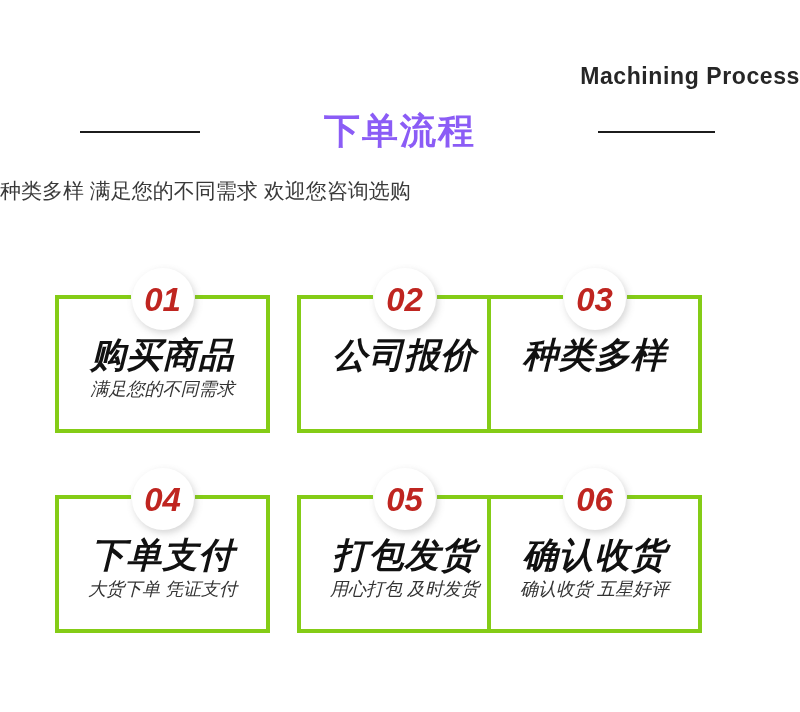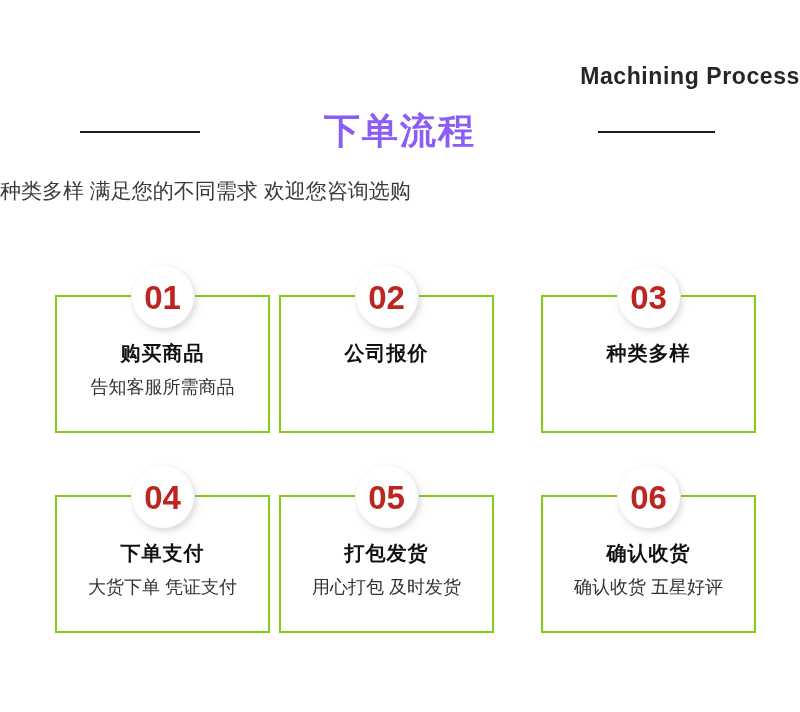--- a/index.html
+++ b/index.html
@@ -89,26 +89,27 @@
     margin-bottom: 62px;
   }
   .row:last-child { margin-bottom: 0; }
 
   .card {
     position: absolute;
     top: 0;
     width: 215px;
     height: 138px;
     box-sizing: border-box;
-    border: 2px solid #84cc16;
-    background: #ffffff;
+    border: 4px solid #84cc16;
+    background: #ffffff;
+    font-style: italic;
   }
   .card-c0 { left: 0px; }
-  .card-c1 { left: 224px; padding-left: 41px; }
-  .card-c2 { left: 486px; padding-left: 48px; }
+  .card-c1 { left: 242px; padding-left: 41px; }
+  .card-c2 { left: 432px; padding-left: 48px; }
 
   
   .badge-notch {
     position: absolute;
     left: 50%;
     top: -4px;
     transform: translateX(-50%);
     width: 64px;
     height: 8px;
     background: #ffffff;
@@ -143,21 +144,21 @@
     width: 100%;
     height: 100%;
     display: flex;
     flex-direction: column;
     align-items: center;
     justify-content: flex-start;
     padding-top: 38px;
     box-sizing: border-box;
   }
   .card-title {
-    font-size: 20px;
+    font-size: 35px;
     font-weight: bold;
     color: #111111;
     letter-spacing: 1px;
     line-height: 36px;
     white-space: nowrap;
   }
   .card-sub {
     margin-top: 3px;
     font-size: 18px;
     color: #333333;
@@ -186,21 +187,21 @@
 
   <div class="row">
 
     <div class="card card-c0">
       <div class="badge-notch"></div>
       <div class="badge">
         <span class="badge-num">01</span>
       </div>
       <div class="card-body">
         <div class="card-title">购买商品</div>
-        <div class="card-sub">告知客服所需商品</div>
+        <div class="card-sub">满足您的不同需求</div>
       </div>
     </div>
 
     <div class="card card-c1">
       <div class="badge-notch"></div>
       <div class="badge">
         <span class="badge-num">02</span>
       </div>
       <div class="card-body">
         <div class="card-title">公司报价</div>

